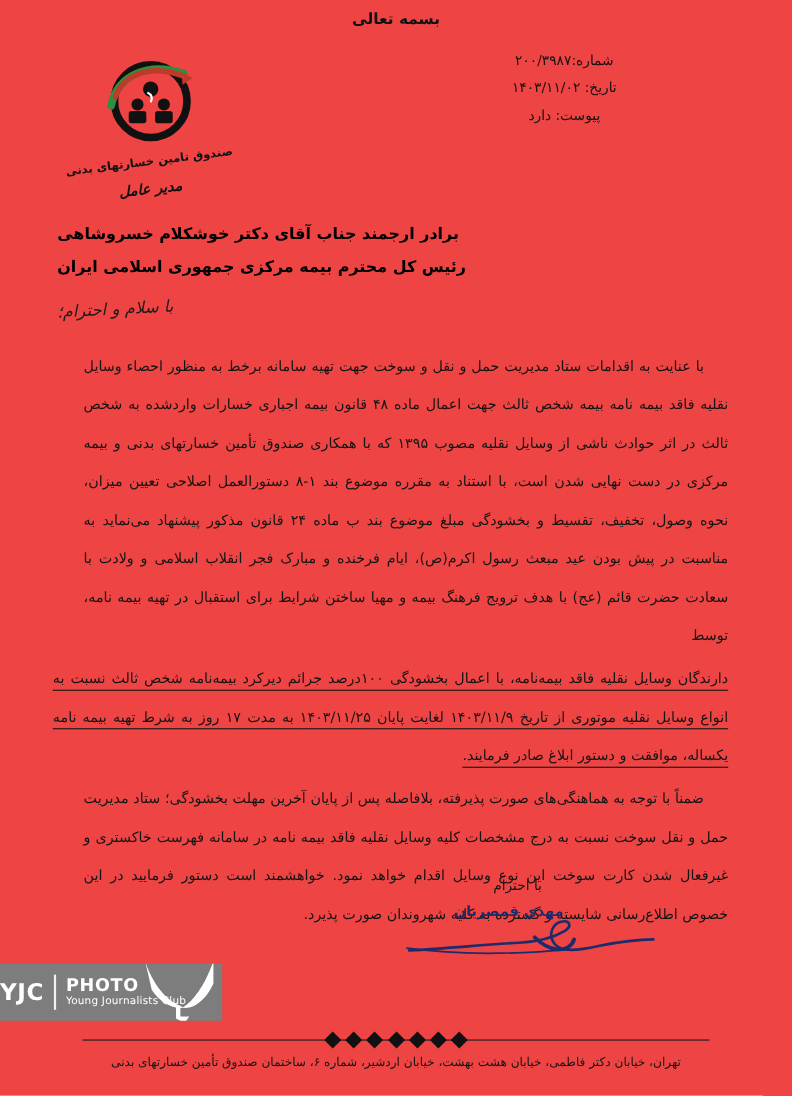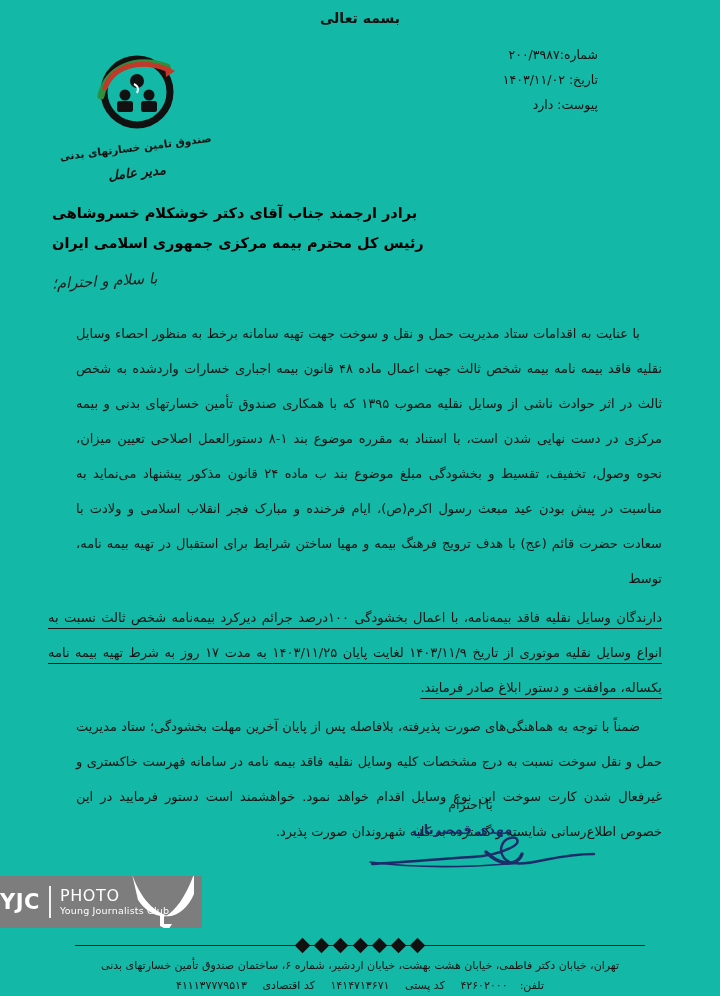--- a/index.html
+++ b/index.html
@@ -14,21 +14,21 @@
     position: relative;
     overflow: hidden;
     font-family: "DejaVu Sans", "Liberation Sans", sans-serif;
     color: #1a1a1a;
     direction: rtl;
   }
 
   .page {
     position: absolute;
     inset: 0;
-    background: #14b8a6;
+    background: #ef4444;
   }
 
   
   .bismillah {
     position: absolute;
     top: 10px;
     left: 0;
     right: 0;
     text-align: center;
     font-size: 14px;
@@ -36,21 +36,21 @@
     color: #111;
     letter-spacing: 0.5px;
   }
 
   
   .meta {
     position: absolute;
     top: 42px;
     right: 122px;
     width: 170px;
-    text-align: right;
+    text-align: center;
     font-size: 12.5px;
     line-height: 25px;
     color: #111;
   }
   .meta-row { white-space: nowrap; }
   .meta-label { }
   .meta-value { }
 
   
   .logo-wrap {
@@ -180,21 +180,21 @@
   .yjc-divider {
     width: 2px;
     height: 32px;
     background: #ffffff;
     margin: 0 9px;
     opacity: .9;
   }
   .yjc-texts { display: flex; flex-direction: column; line-height: 1.05; }
   .yjc-photo {
     color: #ffffff;
-    font-weight: normal;
+    font-weight: bold;
     font-size: 16px;
     letter-spacing: 0.6px;
   }
   .yjc-sub {
     color: #ffffff;
     font-size: 9.5px;
     letter-spacing: 0.2px;
     margin-top: 2px;
   }
   .yjc-bird {
@@ -333,22 +333,15 @@
       <span class="diamond"></span>
       <span class="diamond"></span>
       <span class="diamond"></span>
       <span class="diamond"></span>
       <span class="diamond"></span>
     </div>
   </div>
 
   <div class="footer-text">
     <div>تهران، خیابان دکتر فاطمی، خیابان هشت بهشت، خیابان اردشیر، شماره ۶، ساختمان صندوق تأمین خسارتهای بدنی</div>
-    <div class="footer-line2">
-      <span>تلفن:</span><span>۴۲۶۰۲۰۰۰</span>
-      <span>کد پستی</span>
-      <span>۱۴۱۴۷۱۳۶۷۱</span>
-      <span>کد اقتصادی</span>
-      <span>۴۱۱۱۳۷۷۷۹۵۱۳</span>
-    </div>
   </div>
 
 </div>
 
 </body></html>

